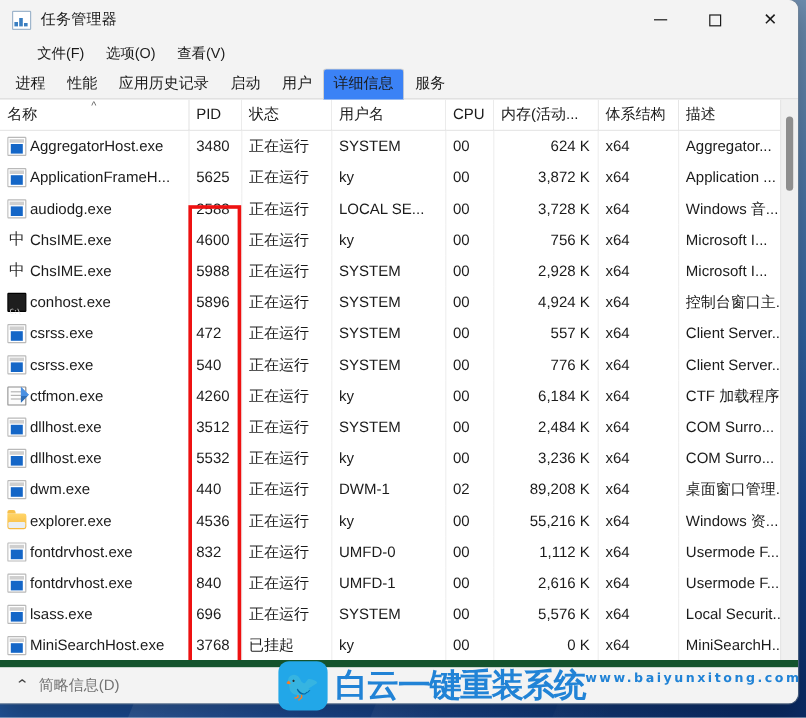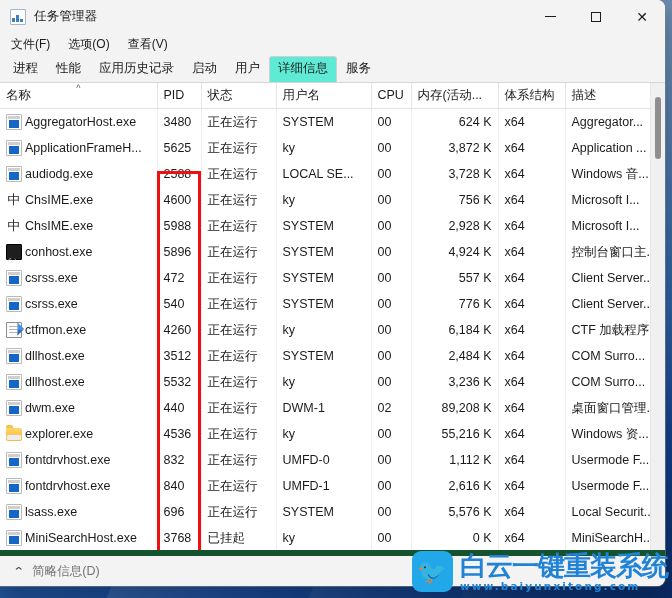--- a/index.html
+++ b/index.html
@@ -70,48 +70,48 @@
     line-height: 1;
   }
   .glyph-min { display:block; width:11px; height:1px; background:#1b1b1b; }
   .glyph-max { display:block; width:10px; height:10px; border:1px solid #1b1b1b; }
   .glyph-close { font-size: 14px; font-family:"DejaVu Sans", sans-serif; }
 
   
   .menubar {
     height: 23px; flex: 0 0 23px;
     display: flex; align-items: center;
-    padding-left: 4px; gap: 4px;
+    padding-left: 24px; gap: 4px;
     background: #f3f3f3;
   }
   .menu-item {
     font-size: 12px; color: #1b1b1b;
     padding: 2px 7px; cursor: default; white-space: nowrap;
   }
 
   
   .tabstrip {
     height: 27px; flex: 0 0 27px;
-    display: flex; align-items: flex-start;
+    display: flex; align-items: center;
     padding-left: 4px;
     background: #f3f3f3;
     border-bottom: 1px solid #d6d6d6;
     position: relative;
   }
   .tab {
     font-size: 12.5px; color: #1b1b1b;
     padding: 4px 8px 5px;
     border: 1px solid transparent;
     border-bottom: none;
     cursor: default; white-space: nowrap;
     line-height: 15px;
     position: relative;
   }
   .tab.active {
-    background: #5eead4;
+    background: #3b82f6;
     border-color: #d0d0d0;
     border-radius: 3px 3px 0 0;
     margin-bottom: -1px;
     padding-bottom: 6px;
     z-index: 2;
   }
 
   
   .table-wrap {
     flex: 1 1 auto;
@@ -253,21 +253,21 @@
     display: flex; align-items: center; gap: 7px;
     z-index: 40; pointer-events: none;
   }
   .wm-badge {
     width: 41px; height: 41px; border-radius: 9px;
     background: #22a7e8;
     display: flex; align-items: center; justify-content: center;
     flex: 0 0 41px;
   }
   .wm-bird { font-size: 24px; color: #fff; line-height: 1; font-family:"DejaVu Sans", sans-serif; }
-  .wm-right { display: flex; flex-direction: column; line-height: 1; }
+  .wm-right { display: flex; flex-direction: row; line-height: 1; }
   .wm-title {
     font-size: 27px; color: #2183d6; font-weight: bold;
     letter-spacing: -1px; white-space: nowrap;
     font-family: "DejaVu Sans", sans-serif;
   }
   .wm-url {
     font-size: 10.5px; color: #2183d6; letter-spacing: 2.1px;
     white-space: nowrap; margin-top: 2px; font-weight: bold;
     font-family: "DejaVu Sans", sans-serif;
   }

